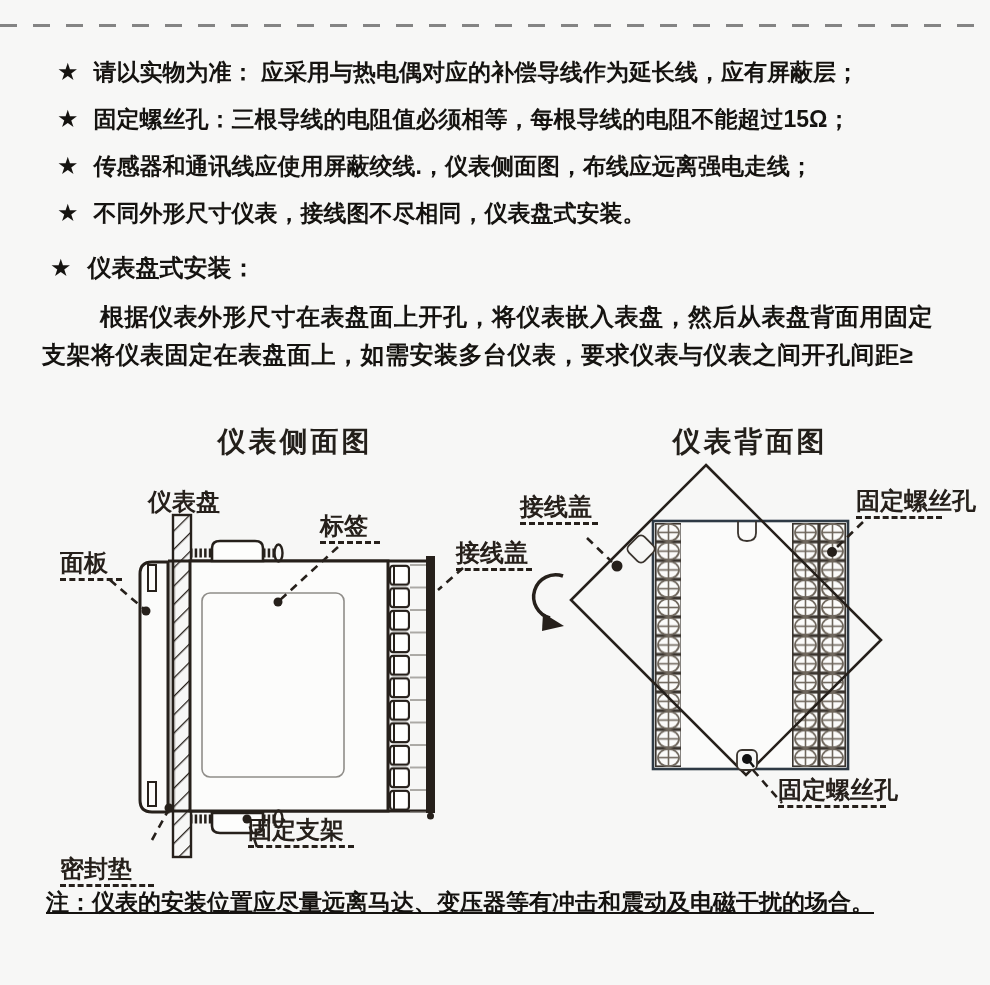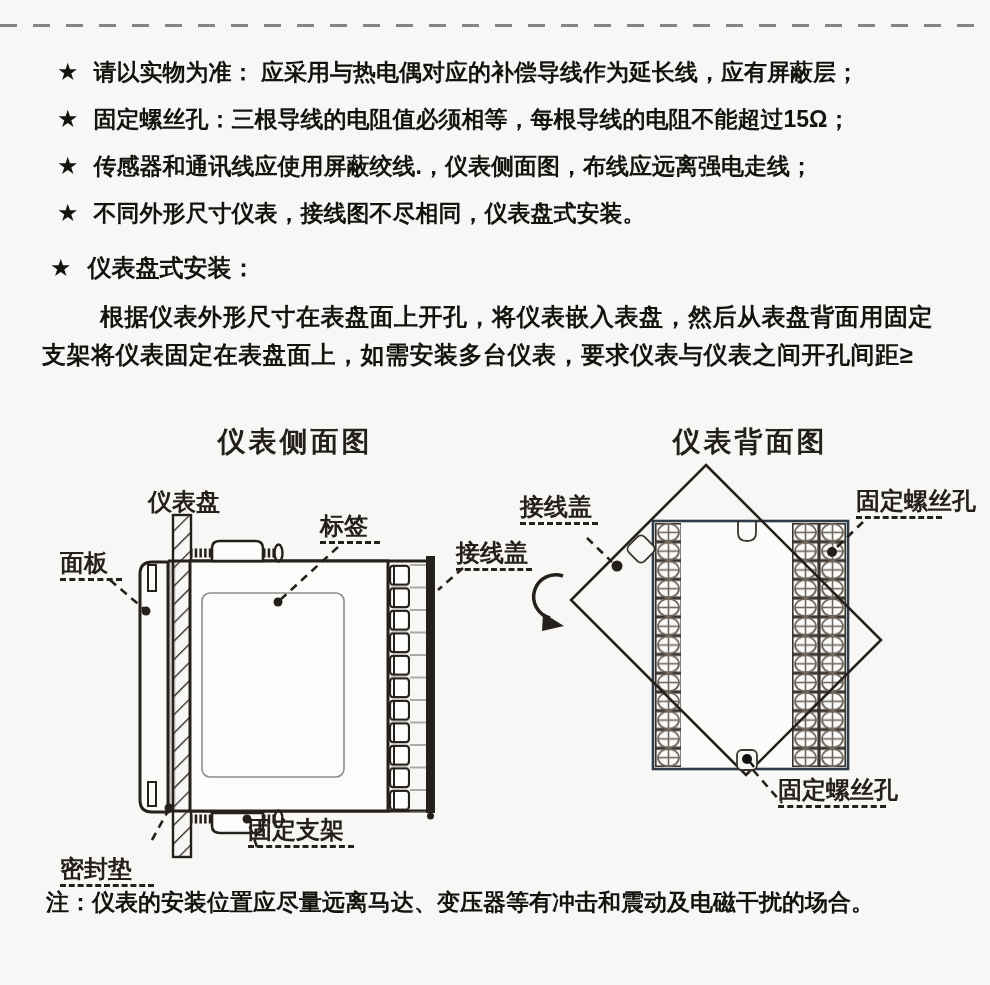--- a/index.html
+++ b/index.html
@@ -27,21 +27,21 @@
   .lbl-panel{left:148px;top:489px;width:66px;}
   .lbl-faceplate{left:60px;top:550px;width:62px;}
   .lbl-tag{left:320px;top:513px;width:60px;}
   .lbl-cover-left{left:456px;top:540px;width:76px;}
   .lbl-gasket{left:60px;top:856px;width:94px;}
   .lbl-bracket{left:248px;top:817px;width:106px;}
   .lbl-cover-right{left:520px;top:494px;width:78px;}
   .lbl-terminals{left:856px;top:488px;width:86px;}
   .lbl-screwhole{left:778px;top:777px;width:108px;}
   .note{position:absolute;left:46px;top:886px;font-weight:700;font-size:23px;
-        line-height:32px;white-space:nowrap;}
+        line-height:32px;white-space:nowrap;text-decoration:underline;}
   svg{position:absolute;}
   #svg-side{left:40px;top:480px;}
   #svg-back{left:520px;top:455px;}
 </style>
 </head>
 <body>
 
 <div id="page">
 
   <div class="divider"></div>

